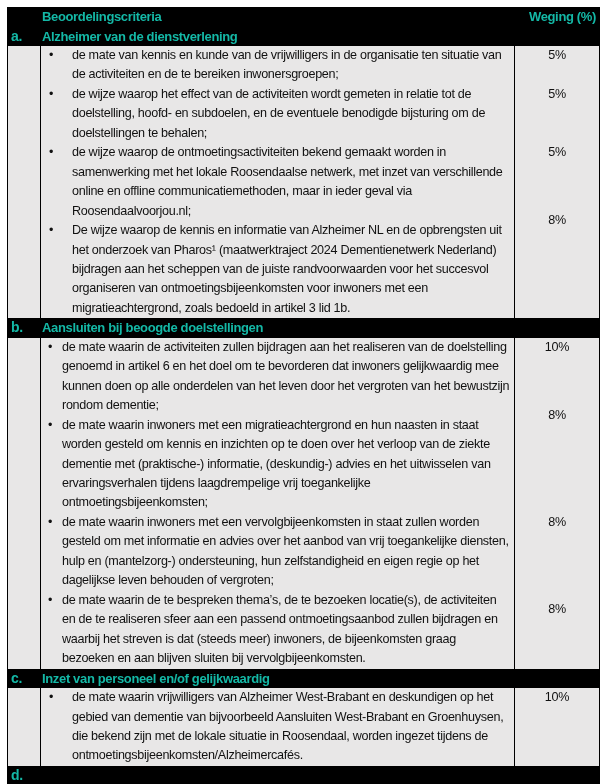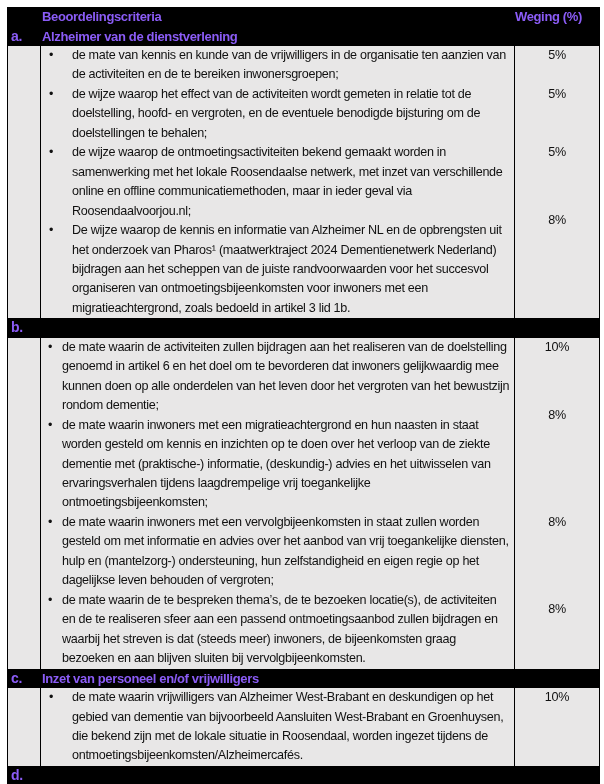--- a/index.html
+++ b/index.html
@@ -1,23 +1,23 @@
 <!DOCTYPE html>
 <html><head>
 <meta charset="utf-8">
 <style>
   html, body { margin: 0; padding: 0; background: #ffffff; }
   body { width: 604px; height: 784px; overflow: hidden; position: relative;
          font-family: "Liberation Sans", sans-serif; color: #111; }
   .table { position: absolute; left: 7px; top: 7px; width: 593px; }
-  .hdr { background: #000; color: #8b5cf6; font-weight: bold; font-size: 13px;
+  .hdr { background: #000; color: #14b8a6; font-weight: bold; font-size: 13px;
          display: flex; height: 19.5px; line-height: 19.5px; letter-spacing: -0.35px; }
   .hdr .c1 { width: 33px; padding-left: 4px; box-sizing: border-box; font-size: 14px; }
   .hdr .c2 { width: 474px; padding-left: 2px; box-sizing: border-box; }
-  .hdr .c3 { flex: 1; text-align: right; padding-right: 18px; }
+  .hdr .c3 { flex: 1; text-align: right; padding-right: 4px; }
   .body { display: flex; background: #e8e7e7; border-left: 1px solid #000; border-right: 1px solid #000; }
   .body .c1 { width: 32px; border-right: 1px solid #000; }
   .body .c2 { width: 474px; border-right: 1px solid #000; box-sizing: border-box; padding-left: 6px; }
   .body .c3 { flex: 1; }
   .item { display: flex; font-size: 12.6px; line-height: 19.45px; letter-spacing: -0.3px; }
   .bullet { width: 25px; flex: none; padding-left: 2px; box-sizing: border-box; }
   .item.tight .bullet { width: 15px; padding-left: 1px; }
   .txt { flex: 1; padding-right: 4px; }
   .weight { text-align: center; font-size: 12.6px; line-height: 19.45px; letter-spacing: -0.3px; position: relative; }
   .w { position: absolute; left: 0; right: 0; text-align: center; }
@@ -36,45 +36,46 @@
   <div class="hdr">
     <div class="c1">a.</div>
     <div class="c2">Alzheimer van de dienstverlening</div>
     <div class="c3"></div>
   </div>
   <div class="body">
     <div class="c1"></div>
     <div class="c2">
       <div class="item">
         <span class="bullet">•</span>
-        <span class="txt">de mate van kennis en kunde van de vrijwilligers in de organisatie ten aanzien van de activiteiten en de te bereiken inwonersgroepen;</span>
+        <span class="txt">de mate van kennis en kunde van de vrijwilligers in de organisatie ten situatie van de activiteiten en de te bereiken inwonersgroepen;</span>
       </div>
       <div class="item">
         <span class="bullet">•</span>
-        <span class="txt">de wijze waarop het effect van de activiteiten wordt gemeten in relatie tot de doelstelling, hoofd- en vergroten, en de eventuele benodigde bijsturing om de doelstellingen te behalen;</span>
+        <span class="txt">de wijze waarop het effect van de activiteiten wordt gemeten in relatie tot de doelstelling, hoofd- en subdoelen, en de eventuele benodigde bijsturing om de doelstellingen te behalen;</span>
       </div>
       <div class="item">
         <span class="bullet">•</span>
         <span class="txt">de wijze waarop de ontmoetingsactiviteiten bekend gemaakt worden in samenwerking met het lokale Roosendaalse netwerk, met inzet van verschillende online en offline communicatiemethoden, maar in ieder geval via Roosendaalvoorjou.nl;</span>
       </div>
       <div class="item">
         <span class="bullet">•</span>
         <span class="txt">De wijze waarop de kennis en informatie van Alzheimer NL en de opbrengsten uit het onderzoek van Pharos¹ (maatwerktraject 2024 Dementienetwerk Nederland) bijdragen aan het scheppen van de juiste randvoorwaarden voor het succesvol organiseren van ontmoetingsbijeenkomsten voor inwoners met een migratieachtergrond, zoals bedoeld in artikel 3 lid 1b.</span>
       </div>
     </div>
     <div class="c3 weight">
       <span class="w" style="top:0px">5%</span>
       <span class="w" style="top:38.9px">5%</span>
       <span class="w" style="top:97.3px">5%</span>
       <span class="w" style="top:165px">8%</span>
     </div>
   </div>
 
   <div class="hdr">
     <div class="c1">b.</div>
+    <div class="c2">Aansluiten bij beoogde doelstellingen</div>
     <div class="c3"></div>
   </div>
   <div class="body">
     <div class="c1"></div>
     <div class="c2">
       <div class="item tight">
         <span class="bullet">•</span>
         <span class="txt">de mate waarin de activiteiten zullen bijdragen aan het realiseren van de doelstelling genoemd in artikel 6 en het doel om te bevorderen dat inwoners gelijkwaardig mee kunnen doen op alle onderdelen van het leven door het vergroten van het bewustzijn rondom dementie;</span>
       </div>
       <div class="item tight">
@@ -93,21 +94,21 @@
     <div class="c3 weight">
       <span class="w" style="top:0px">10%</span>
       <span class="w" style="top:68px">8%</span>
       <span class="w" style="top:175px">8%</span>
       <span class="w" style="top:262px">8%</span>
     </div>
   </div>
 
   <div class="hdr">
     <div class="c1">c.</div>
-    <div class="c2">Inzet van personeel en/of vrijwilligers</div>
+    <div class="c2">Inzet van personeel en/of gelijkwaardig</div>
     <div class="c3"></div>
   </div>
   <div class="body">
     <div class="c1"></div>
     <div class="c2">
       <div class="item">
         <span class="bullet">•</span>
         <span class="txt">de mate waarin vrijwilligers van Alzheimer West-Brabant en deskundigen op het gebied van dementie van bijvoorbeeld Aansluiten West-Brabant en Groenhuysen, die bekend zijn met de lokale situatie in Roosendaal, worden ingezet tijdens de ontmoetingsbijeenkomsten/Alzheimercafés.</span>
       </div>
     </div>

